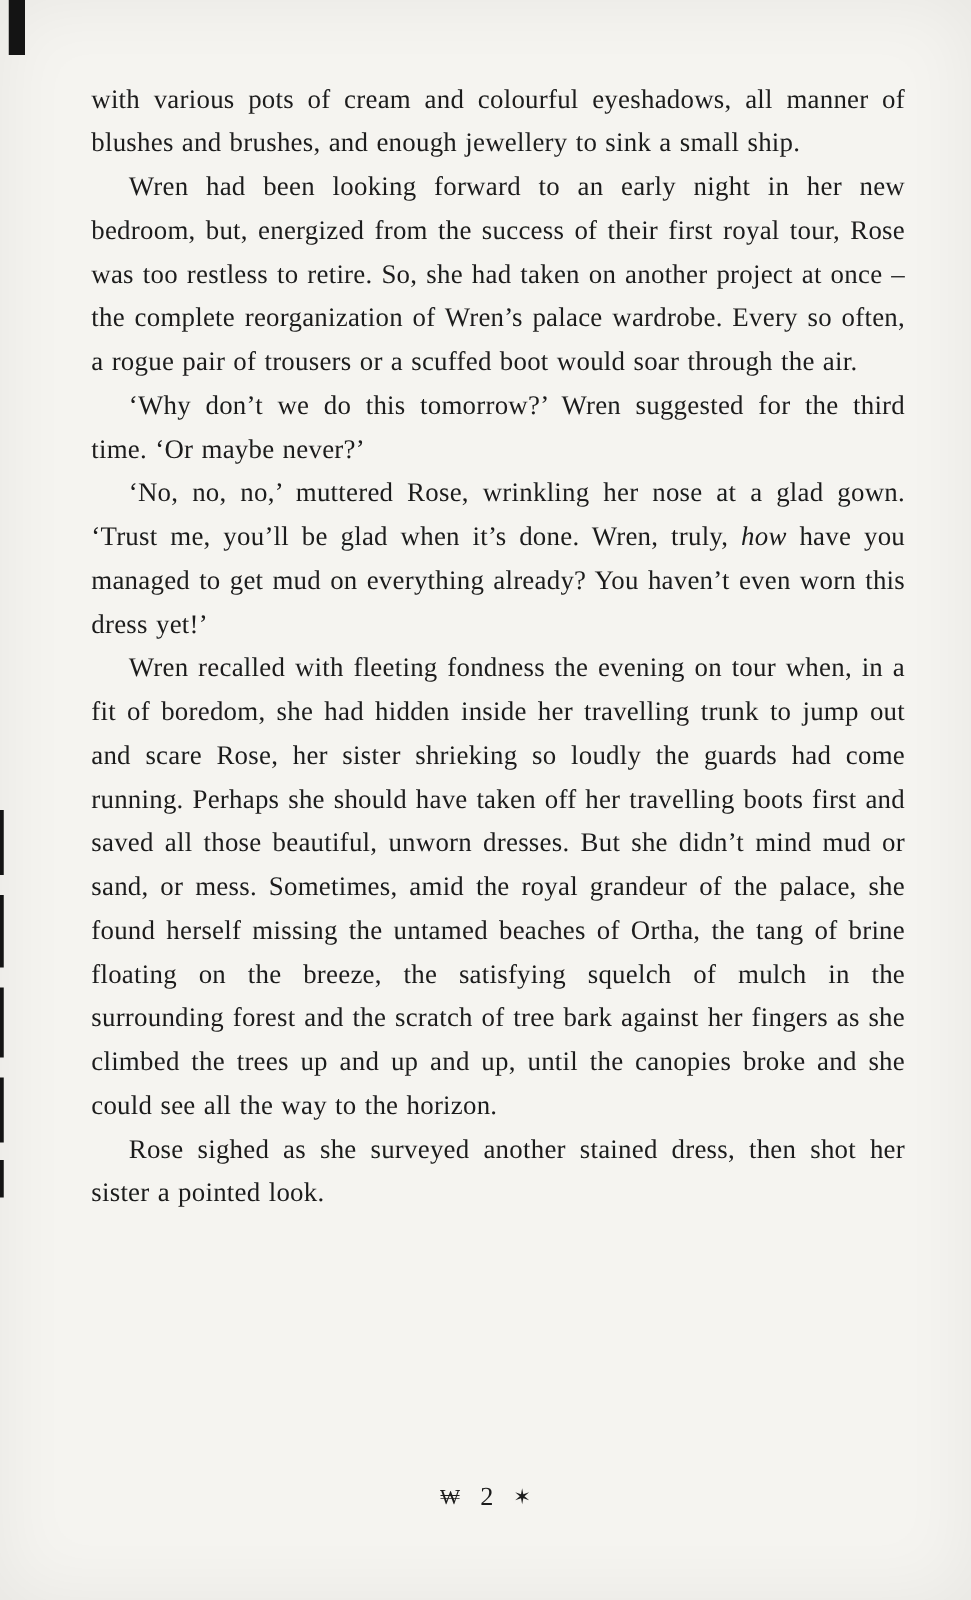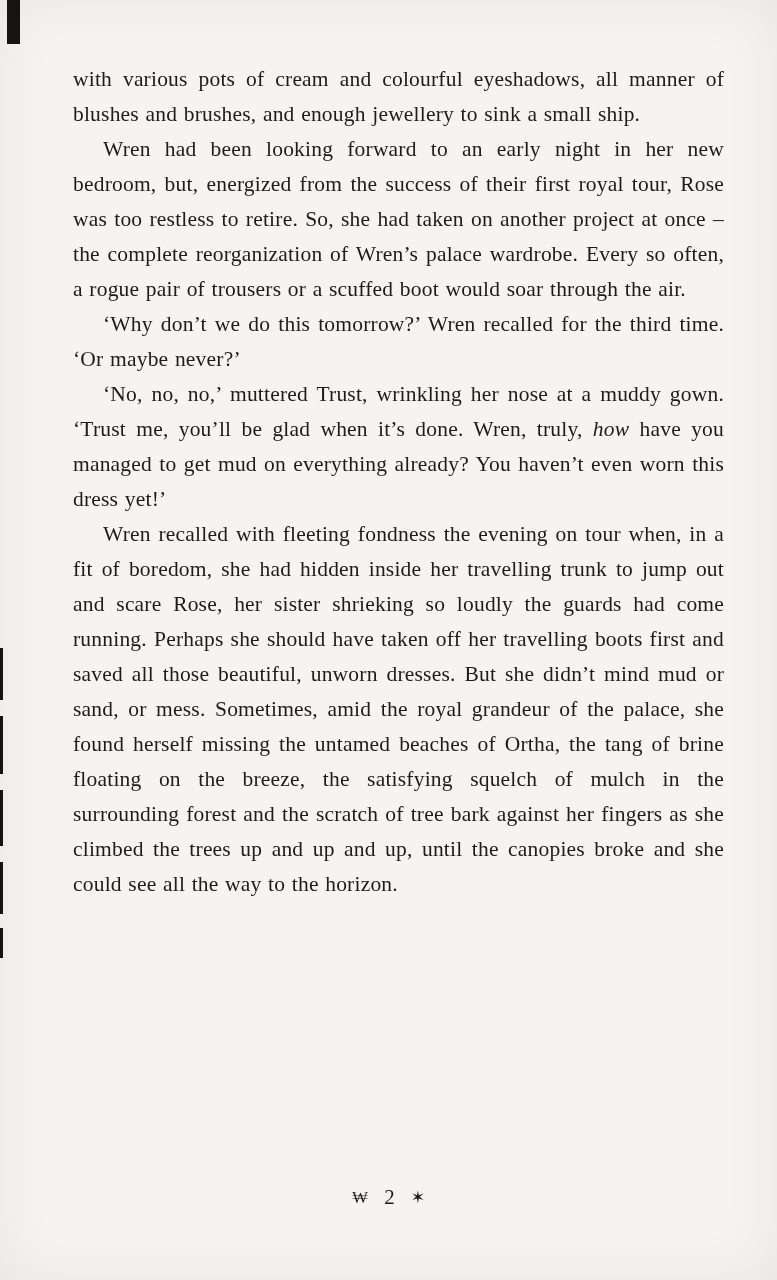--- a/index.html
+++ b/index.html
@@ -83,26 +83,27 @@
   <div class="artifact edge-line-3"></div>
   <div class="artifact edge-line-4"></div>
   <div class="artifact edge-line-5"></div>
 
   <div class="text-block">
 
     <p class="para">with various pots of cream and colourful eyeshadows, all manner of blushes and brushes, and enough jewellery to sink a small ship.</p>
 
     <p class="para indent">Wren had been looking forward to an early night in her new bedroom, but, energized from the success of their first royal tour, Rose was too restless to retire. So, she had taken on another project at once – the complete reorganization of Wren’s palace wardrobe. Every so often, a rogue pair of trousers or a scuffed boot would soar through the air.</p>
 
-    <p class="para indent">‘Why don’t we do this tomorrow?’ Wren recalled for the third time. ‘Or maybe never?’</p>
+    <p class="para indent">‘Why don’t we do this tomorrow?’ Wren suggested for the third time. ‘Or maybe never?’</p>
 
-    <p class="para indent"><span>‘No, no, no,’ muttered Trust, wrinkling her nose at a muddy gown. ‘Trust me, you’ll be glad when it’s done. Wren, truly, </span><em>how</em><span> have you managed to get mud on everything already? You haven’t even worn this dress yet!’</span></p>
+    <p class="para indent"><span>‘No, no, no,’ muttered Rose, wrinkling her nose at a glad gown. ‘Trust me, you’ll be glad when it’s done. Wren, truly, </span><em>how</em><span> have you managed to get mud on everything already? You haven’t even worn this dress yet!’</span></p>
 
     <p class="para indent">Wren recalled with fleeting fondness the evening on tour when, in a fit of boredom, she had hidden inside her travelling trunk to jump out and scare Rose, her sister shrieking so loudly the guards had come running. Perhaps she should have taken off her travelling boots first and saved all those beautiful, unworn dresses. But she didn’t mind mud or sand, or mess. Sometimes, amid the royal grandeur of the palace, she found herself missing the untamed beaches of Ortha, the tang of brine floating on the breeze, the satisfying squelch of mulch in the surrounding forest and the scratch of tree bark against her fingers as she climbed the trees up and up and up, until the canopies broke and she could see all the way to the horizon.</p>
 
+    <p class="para indent">Rose sighed as she surveyed another stained dress, then shot her sister a pointed look.</p>
 
 
   </div>
 
   <div class="footer">
     <span class="ornament">₩</span><span class="page-number">2</span><span class="ornament">✶</span>
   </div>
 
 </div>
 

